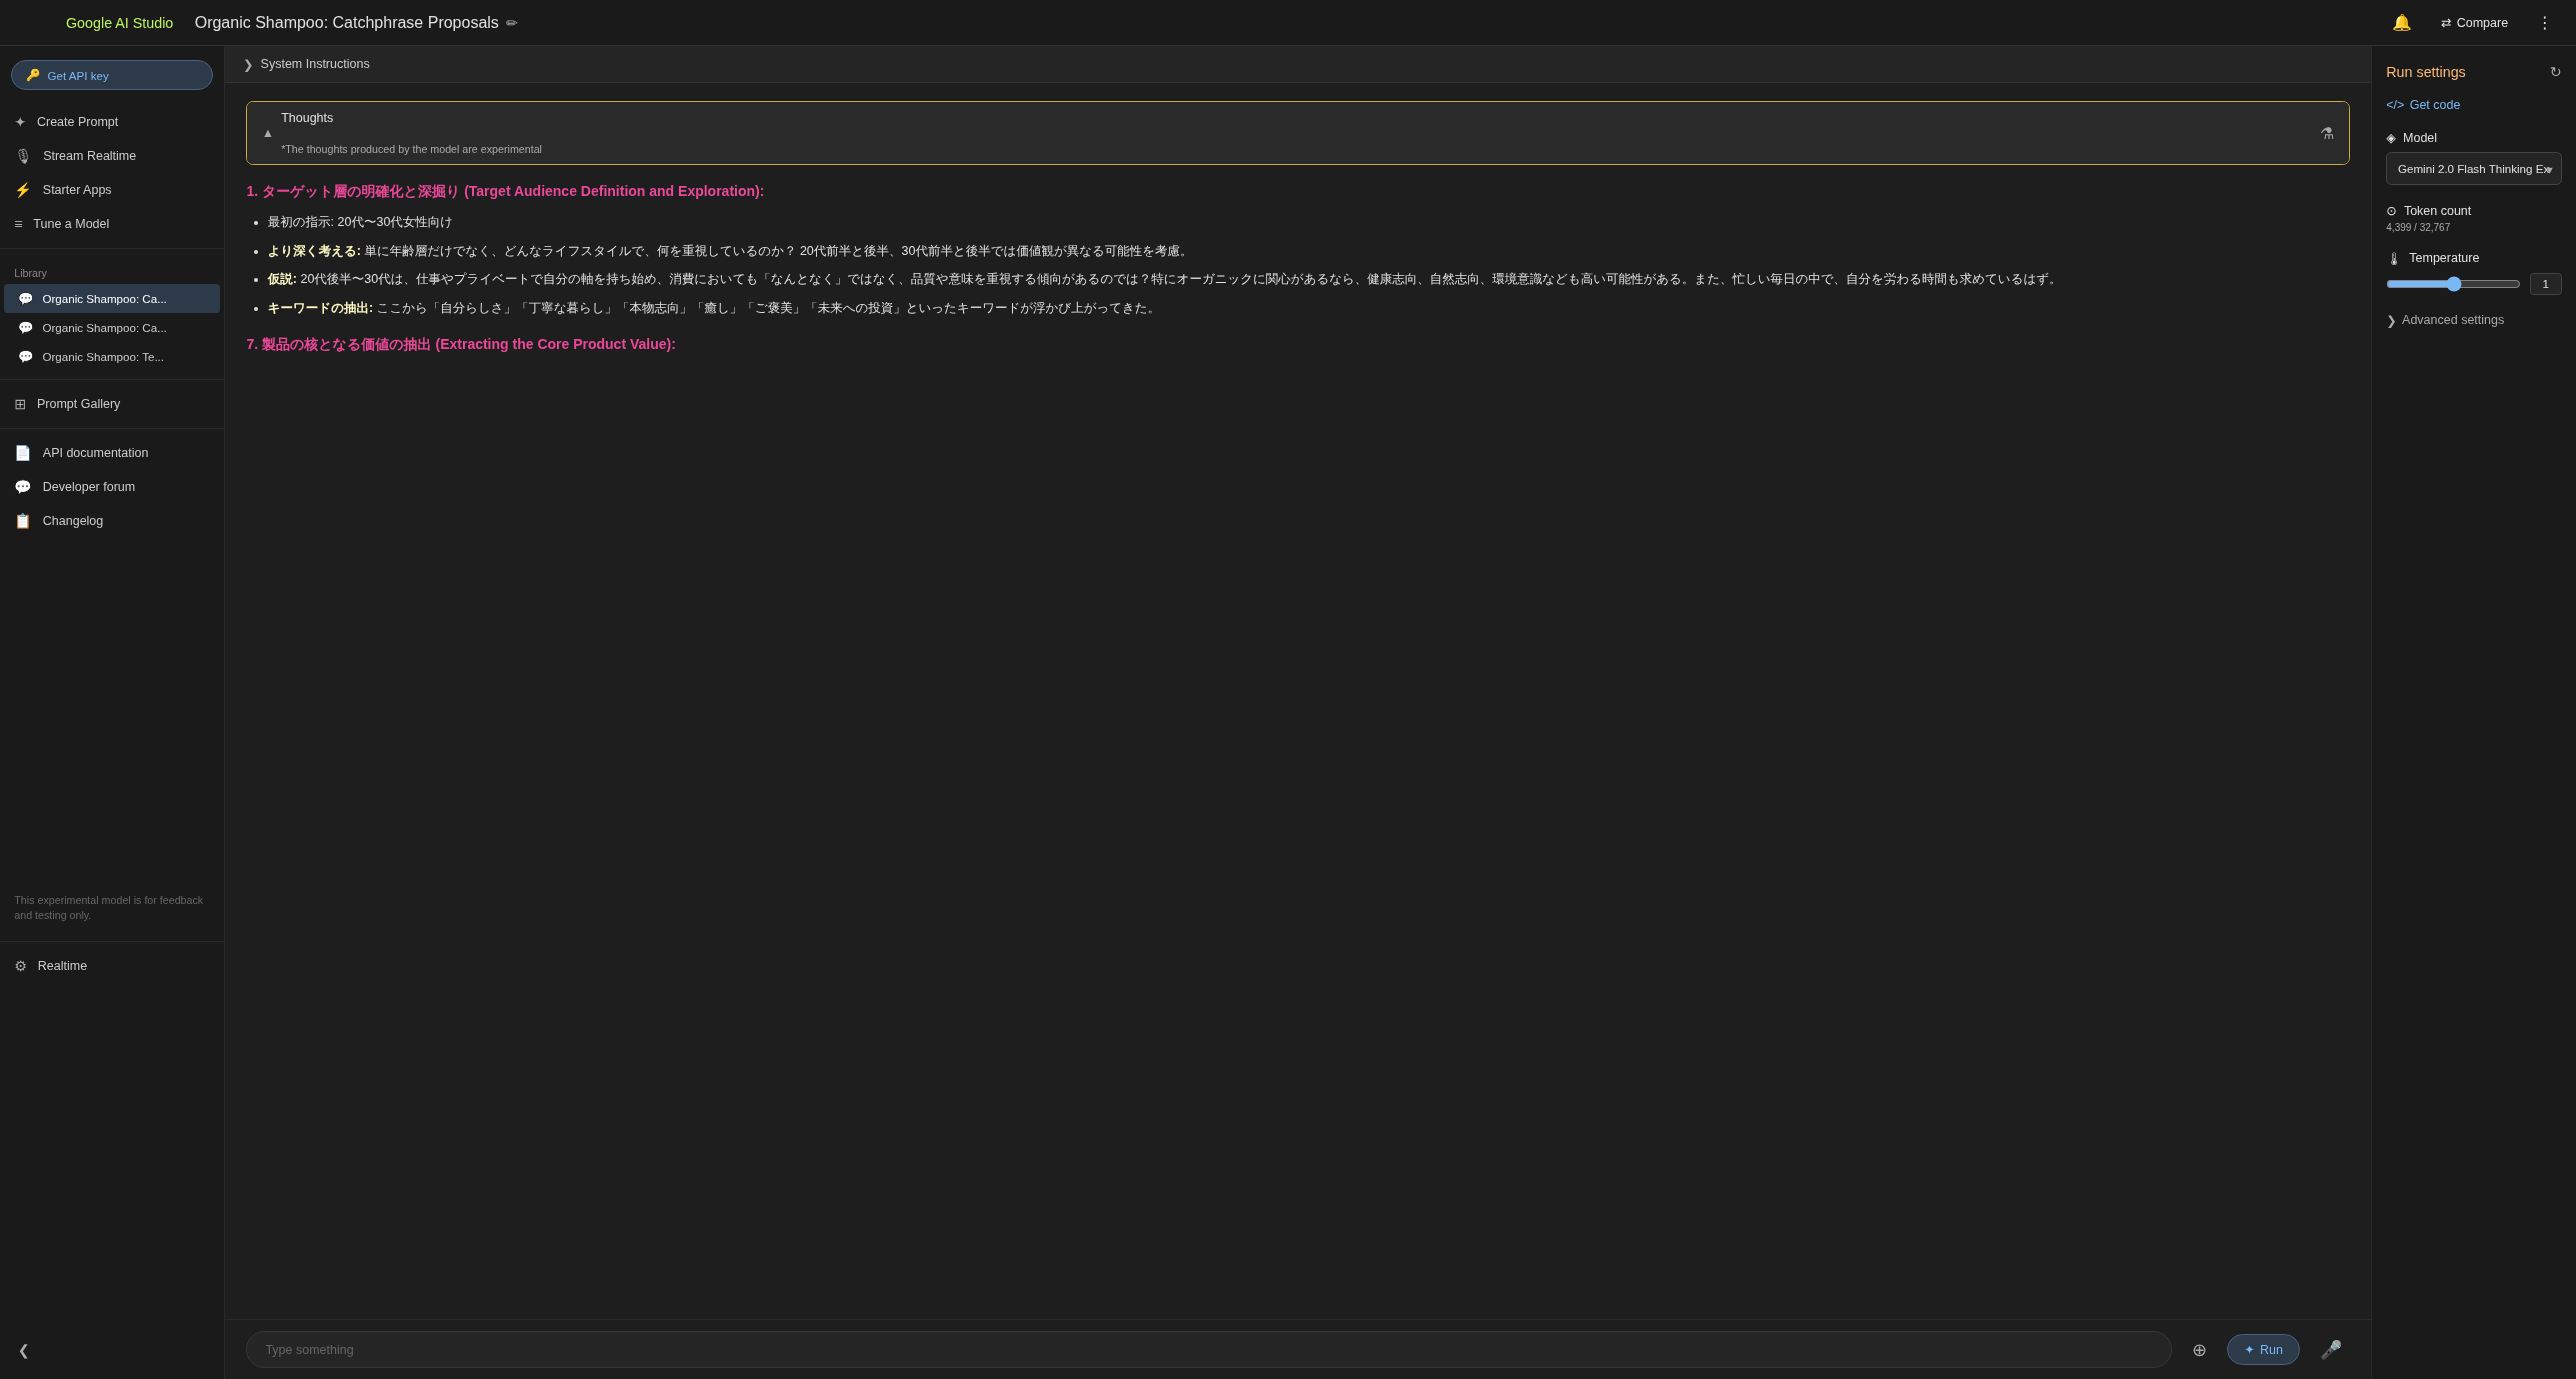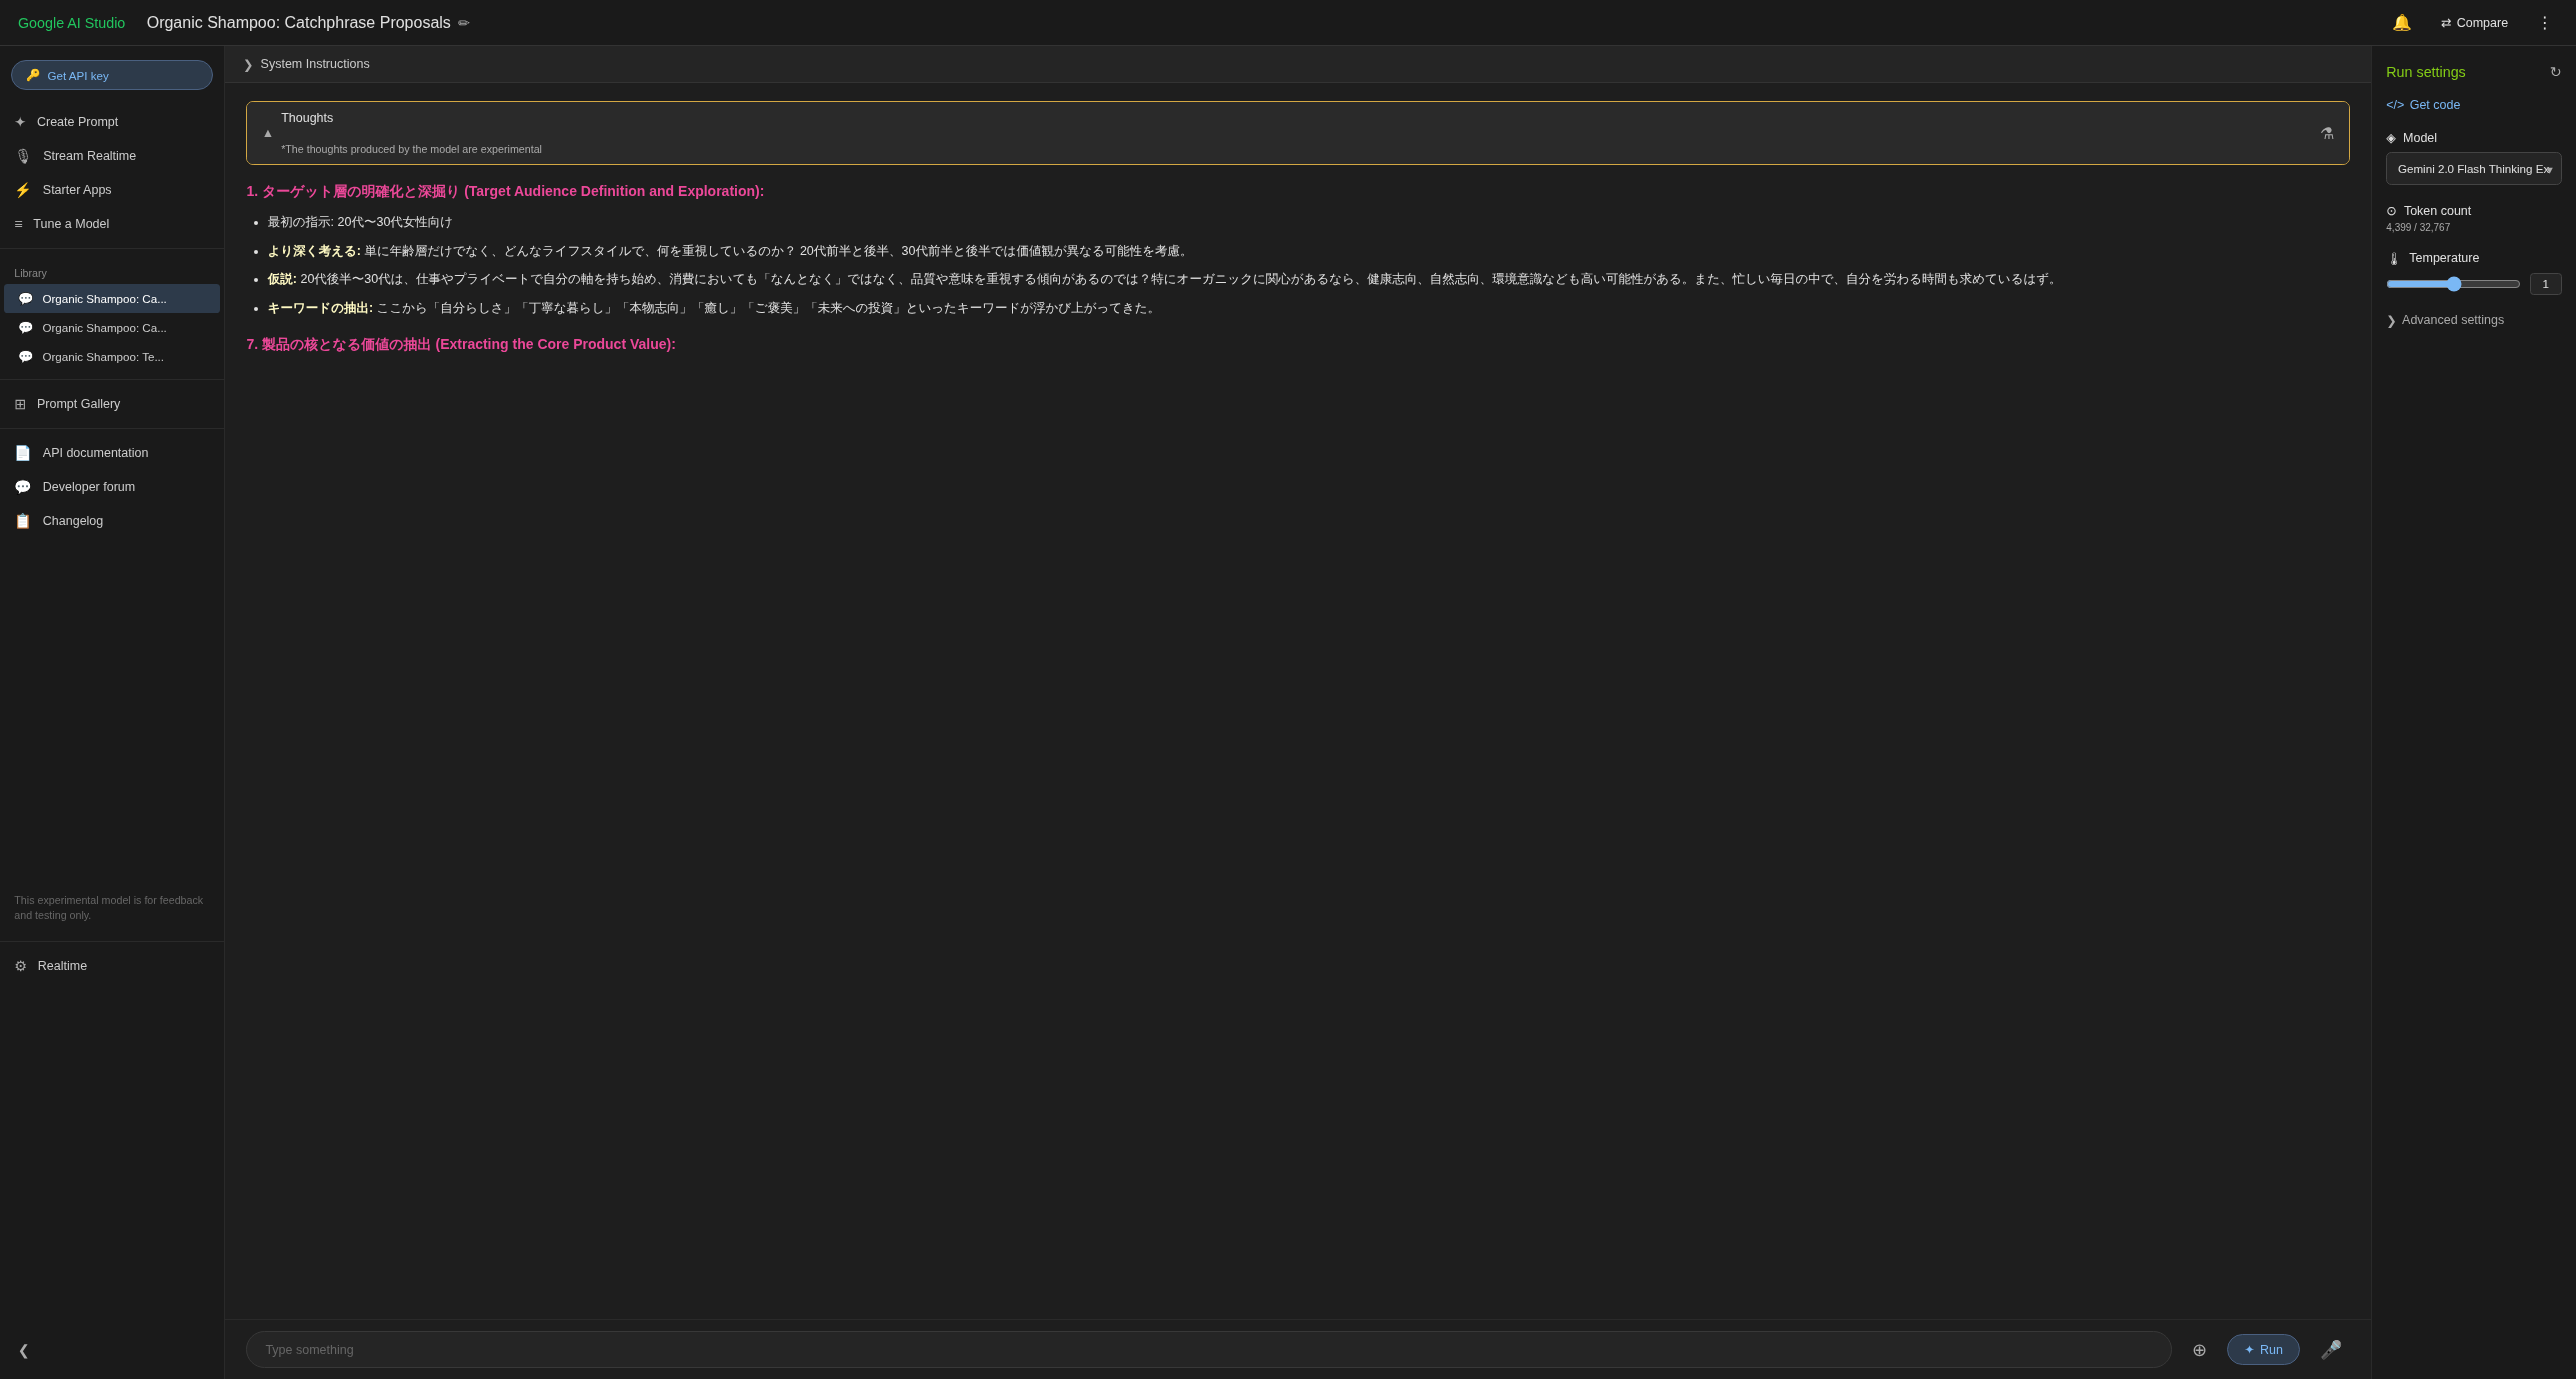--- a/index.html
+++ b/index.html
@@ -21,23 +21,24 @@
       padding: 0 18px;
       height: 46px;
       background: #1a1a1a;
       border-bottom: 0.9px solid #333;
       flex-shrink: 0;
       gap: 10.7px;
     }
     .topbar-logo {
       font-size: 14.3px;
       font-weight: 500;
-      color: #22c55e;
+      color: #bef264;
       white-space: nowrap;
       margin-right: 10.7px;
+      margin-left: 48px;
     }
     .topbar-title {
       font-size: 16px;
       font-weight: 400;
       color: #e0e0e0;
       flex: 1;
       display: flex;
       align-items: center;
       gap: 7.1px;
     }
@@ -304,21 +305,21 @@
       flex-shrink: 0;
     }
     .right-panel-header {
       display: flex;
       align-items: center;
       justify-content: space-between;
     }
     .right-panel-title {
       font-size: 14.3px;
       font-weight: 500;
-      color: #84cc16;
+      color: #fdba74;
     }
     .right-panel-refresh {
       background: none;
       border: none;
       color: #aaa;
       cursor: pointer;
       font-size: 14.3px;
     }
     .get-code-link {
       display: flex;

